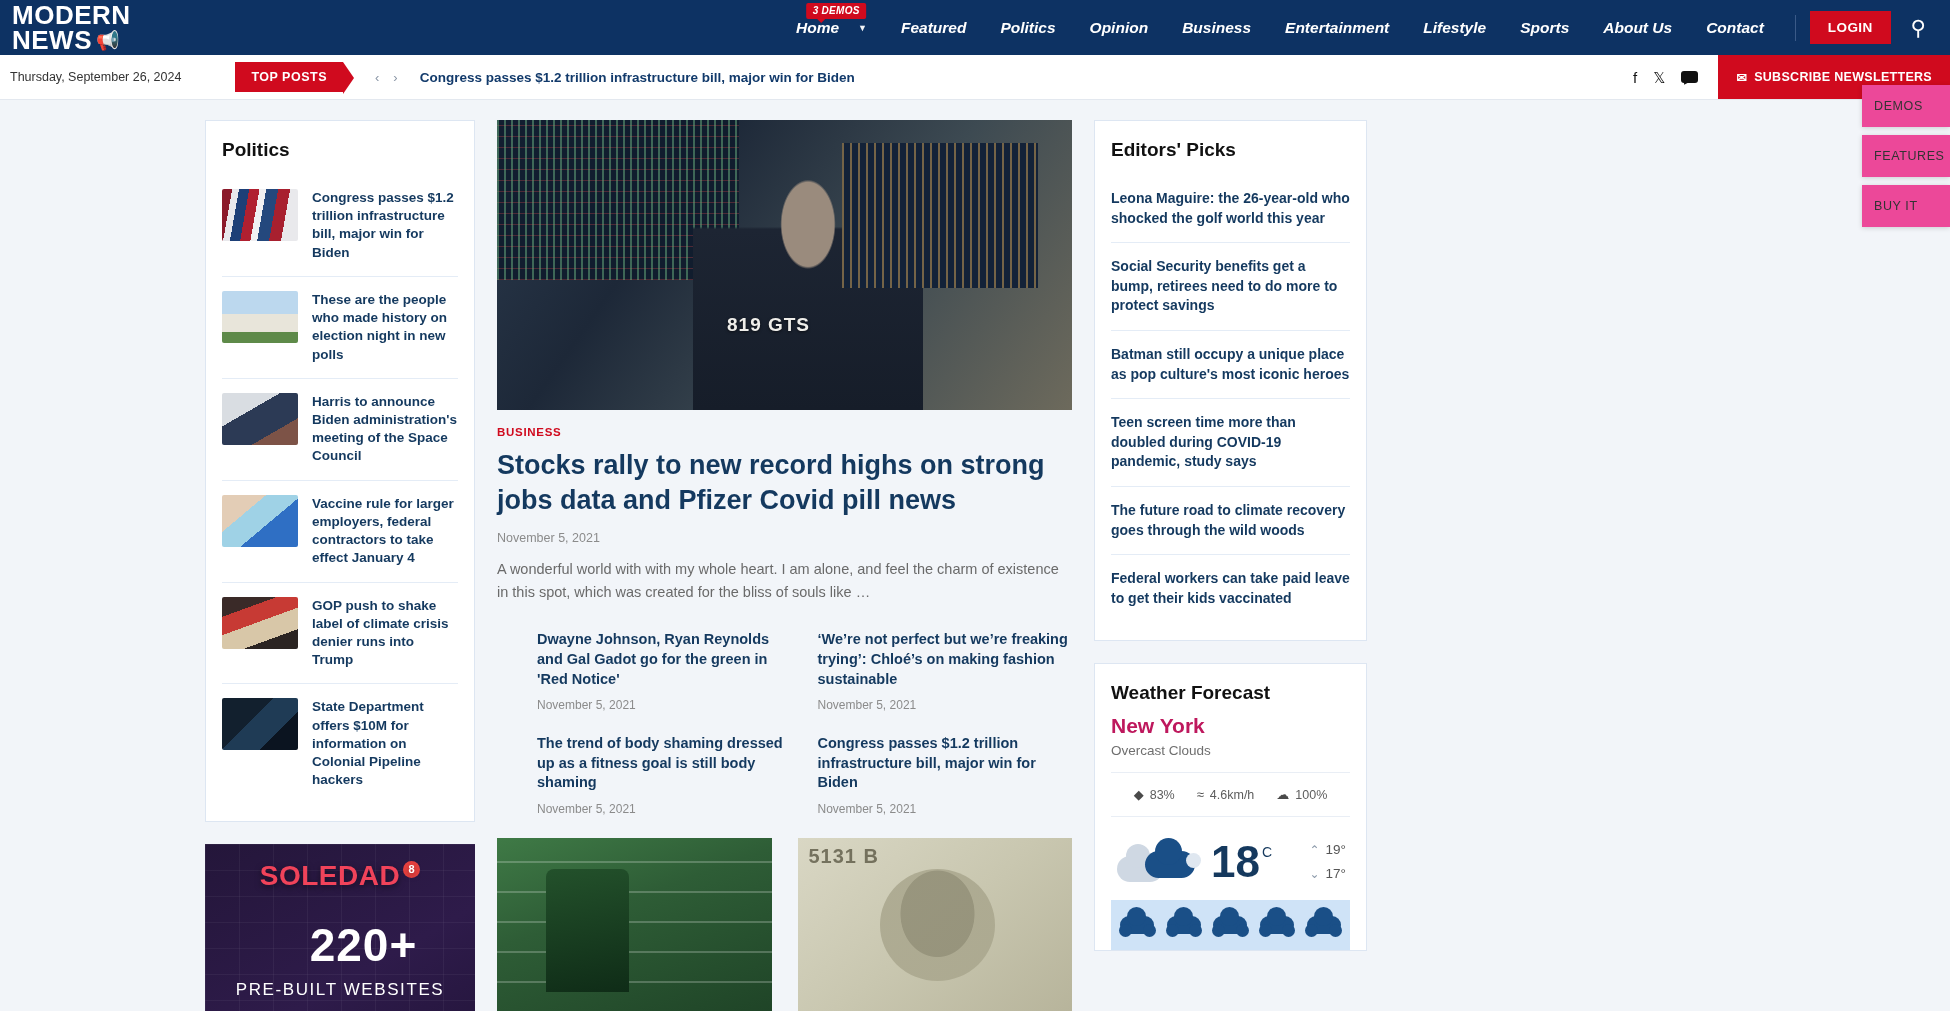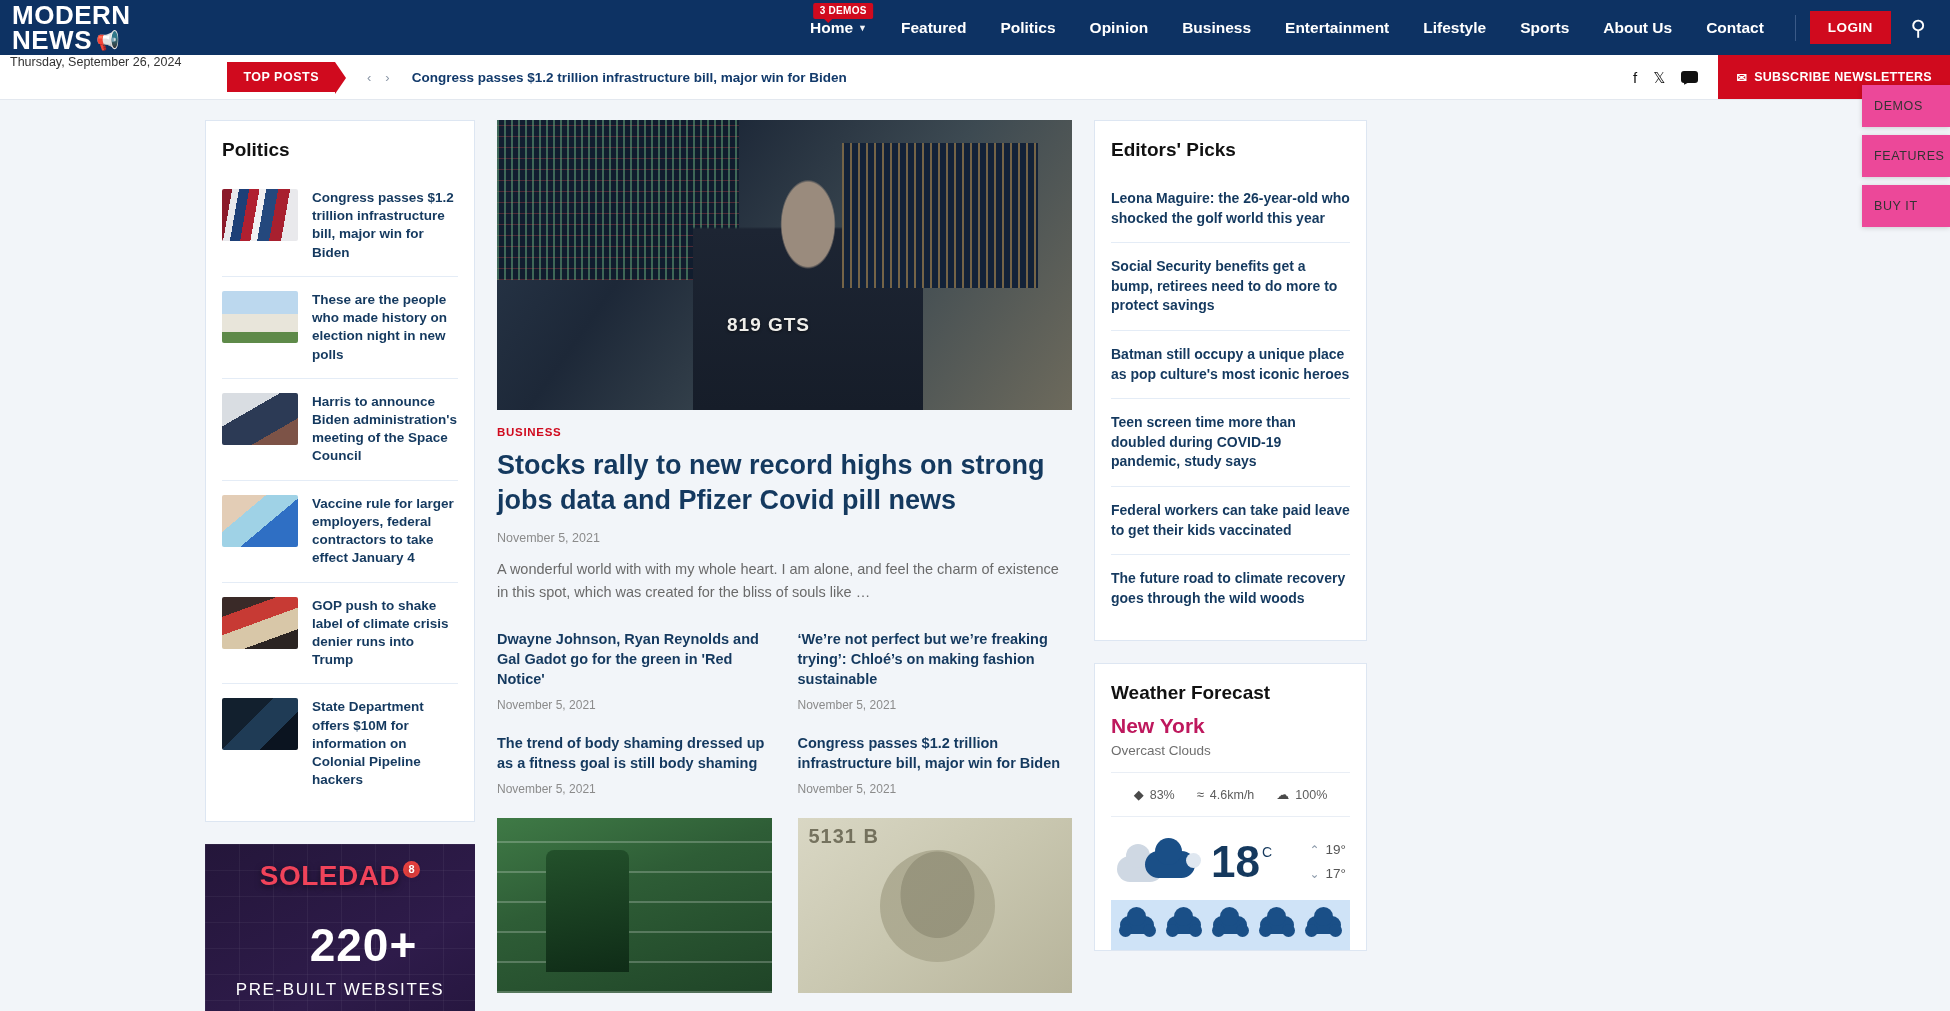--- a/index.html
+++ b/index.html
@@ -28,21 +28,21 @@
     display: inline-block; margin-left: 4px;
     color: #c8102e; font-size: 19px; vertical-align: 2px;
   }
   .mainnav {
     margin-left: auto; display: flex; align-items: center;
     gap: 0; padding-right: 12px;
   }
   .navitem {
     color: #fff; font-size: 15.5px; font-weight: 700;
     padding: 0 17px; position: relative; white-space: nowrap;
-    display: flex; align-items: center; gap: 5px;
+    display: flex; align-items: center; gap: 19px; font-style: italic;
   }
   .navitem .caret { font-size: 9px; opacity: .95; }
   .demos-badge {
     position: absolute; top: -16px; left: 50%;
     transform: translateX(-42%);
     background: #d00a1e; color: #fff;
     font-size: 10px; font-weight: 700; letter-spacing: .3px;
     padding: 2px 6px 3px; border-radius: 2px; white-space: nowrap;
   }
   .demos-badge:after {
@@ -58,23 +58,24 @@
   }
   .search-btn {
     background: none; border: none; color: #fff;
     font-size: 21px; padding: 0 12px 0 20px; cursor: pointer;
     line-height: 1;
   }
 
   
   .subbar {
     height: 45px; background: #ffffff;
-    display: flex; 
+    display: flex; align-items: center;
     border-bottom: 1px solid #e3e8ef;
     position: relative;
+    gap: 8px;
   }
   .date-txt { font-size: 12.5px; color: #333; padding-left: 10px; white-space: nowrap; }
   .topposts-wrap { margin-left: 46px; display: flex; align-items: center; }
   .topposts {
     background: #d00a1e; color: #fff; font-size: 12.5px;
     font-weight: 700; letter-spacing: .5px; padding: 8px 16px;
     position: relative;
   }
   .topposts:after {
     content: ""; position: absolute; right: -11px; top: 0;
@@ -215,21 +216,21 @@
   .hero-title {
     font-size: 27px; font-weight: 700; color: #14395f;
     line-height: 1.28; margin-top: 10px;
   }
   .hero-date { font-size: 12.5px; color: #8b8b8b; margin-top: 14px; }
   .hero-excerpt {
     font-size: 14.5px; color: #6a6a6a; line-height: 1.6; margin-top: 13px;
   }
   .sub-grid {
     display: grid; grid-template-columns: 1fr 1fr;
-    column-gap: 26px; row-gap: 22px; margin-top: 26px;
+    column-gap: 26px; row-gap: 22px; margin-top: 26px; margin-left: 40px;
   }
   .sub-title {
     font-size: 14.5px; font-weight: 700; color: #14395f; line-height: 1.35;
   }
   .sub-date { font-size: 12px; color: #8b8b8b; margin-top: 9px; }
   .bottom-imgs {
     display: grid; grid-template-columns: 1fr 1fr; gap: 26px; margin-top: 22px;
   }
   .bimg { height: 175px; overflow: hidden; position: relative; }
   .bimg-a { background: linear-gradient(160deg,#3f7a46 0%,#2e5d36 40%,#1f4427 100%); }
@@ -479,22 +480,22 @@
     </div>
   </div>
 
   <div class="col-right">
     <div class="card">
       <div class="card-title">Editors' Picks</div>
       <div class="ep-item"><a class="ep-title">Leona Maguire: the 26-year-old who shocked the golf world this year</a></div>
       <div class="ep-item"><a class="ep-title">Social Security benefits get a bump, retirees need to do more to protect savings</a></div>
       <div class="ep-item"><a class="ep-title">Batman still occupy a unique place as pop culture's most iconic heroes</a></div>
       <div class="ep-item"><a class="ep-title">Teen screen time more than doubled during COVID-19 pandemic, study says</a></div>
+      <div class="ep-item"><a class="ep-title">The future road to climate recovery goes through the wild woods</a></div>
       <div class="ep-item"><a class="ep-title">Federal workers can take paid leave to get their kids vaccinated</a></div>
-      <div class="ep-item"><a class="ep-title">The future road to climate recovery goes through the wild woods</a></div>
     </div>
 
     <div class="card weather-card" style="padding-bottom:0">
       <div class="card-title" style="margin-bottom:0">Weather Forecast</div>
       <div class="w-city">New York</div>
       <div class="w-cond">Overcast Clouds</div>
 
       <div class="w-stats">
         <div class="w-stat">
           <span class="ic">◆</span>

